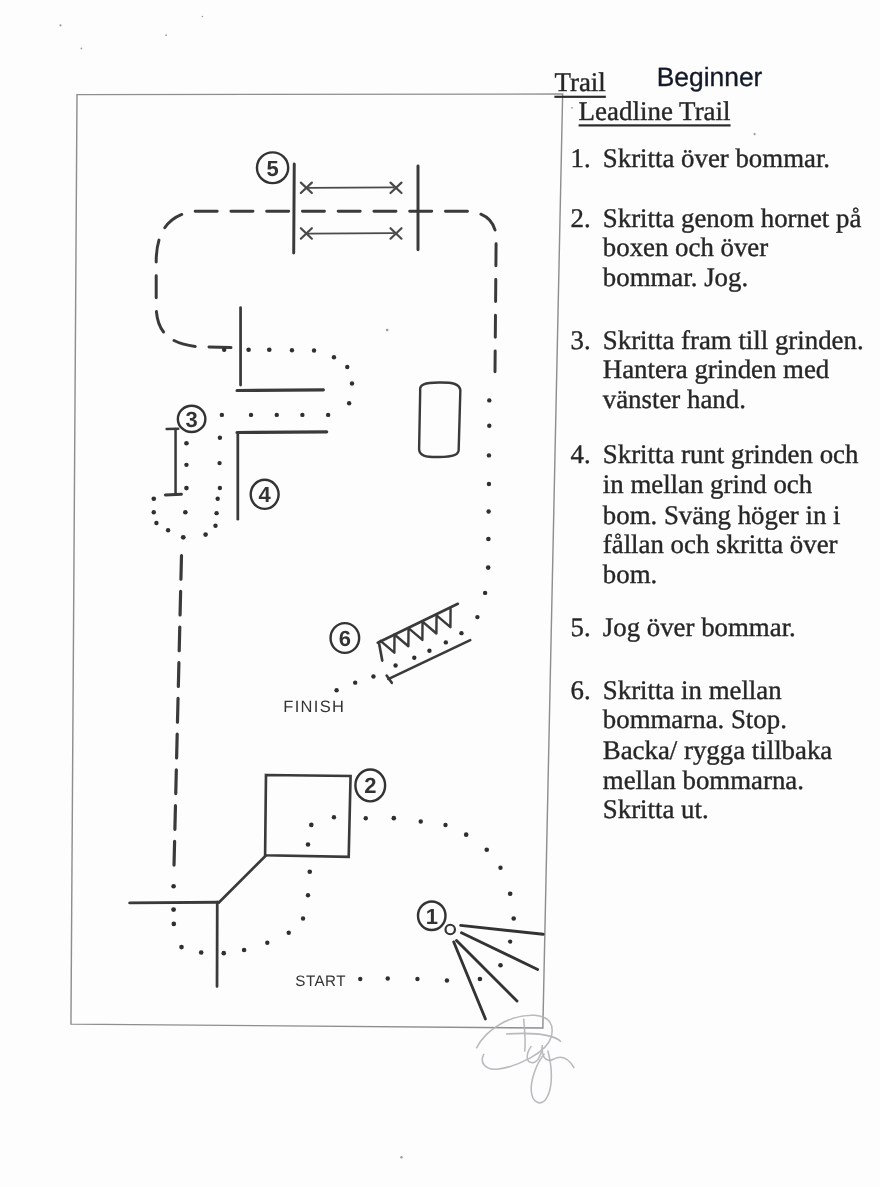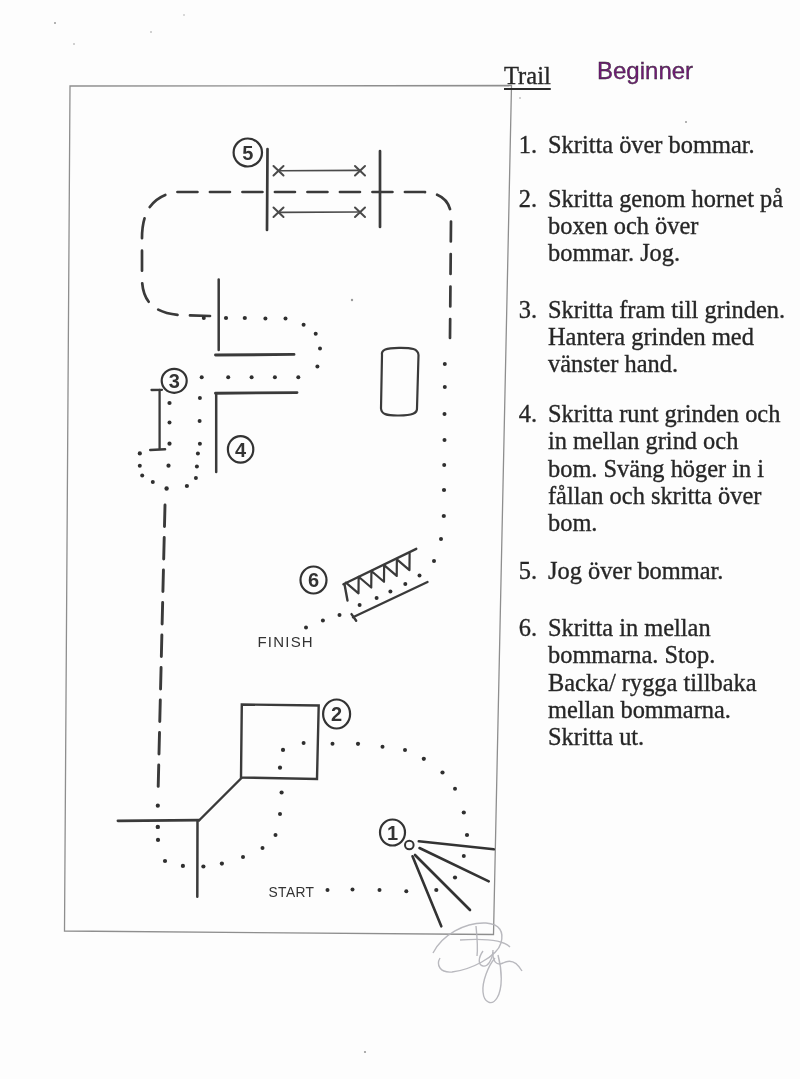--- a/index.html
+++ b/index.html
@@ -1,21 +1,21 @@
 <!DOCTYPE html>
 <html><head>
 <meta charset="utf-8">
 <style>
 html,body{margin:0;padding:0;background:#fdfdfd;}
 .page{position:relative;width:800px;height:1079px;overflow:hidden;
   font-family:"Liberation Serif",serif;color:#262626;}
 .svgwrap{position:absolute;left:0;top:0;}
 .hd{position:absolute;font-size:24.5px;line-height:27px;white-space:nowrap;-webkit-text-stroke:0.35px #2b2b2b;}
 .ul{text-decoration:underline;text-decoration-thickness:2px;text-underline-offset:3.5px;}
-.hand{font-family:"Liberation Sans",sans-serif;color:#701a75;text-align:center;}
+.hand{font-family:"Liberation Sans",sans-serif;color:#0f172a;text-align:center;}
 .item{position:absolute;left:513px;width:290px;font-size:24.4px;line-height:27.35px;-webkit-text-stroke:0.35px #2b2b2b;}
 .num{display:inline-block;width:24px;text-align:right;margin-right:11px;}
 </style>
 </head>
 <body>
 <div class="page">
 <svg class="svgwrap" width="800" height="1079" viewBox="0 0 800 1079" fill="none">
 
   <polygon points="70,86 511.5,85.5 493.5,934.5 64.5,931" stroke="#8e8e8e" stroke-width="1.3"></polygon>
 
@@ -206,20 +206,21 @@
     <path d="M 476,926 C 477,936 478,948 477,956"></path>
     <path d="M 460,940 C 490,938 505,942 510,947"></path>
     <path d="M 483,951 C 478,958 478,965 483,966 C 488,967 492,960 493,952"></path>
     <path d="M 493,950 C 492,962 497,966 503,963 C 512,958 518,964 522,971"></path>
     <path d="M 498,955 C 502,970 503,988 497,998 C 492,1006 484,1003 483,992 C 482,982 488,966 495,958"></path>
   </g>
 </svg>
 
 <div class="hd" style="left:504px; top:62px;"><span class="ul">Trail</span></div>
 <div class="hd hand" style="left:597px; top:57px; font-size:24px;">Beginner</div>
+<div class="hd" style="left:526px; top:88px;"><span class="ul">Leadline Trail</span></div>
 
 <div class="item" style="top:131px;"><span class="num">1.</span>Skritta över bommar.</div>
 <div class="item" style="top:184.5px;"><span class="num">2.</span>Skritta genom hornet på<br><span class="num"></span>boxen och över<br><span class="num"></span>bommar. Jog.</div>
 <div class="item" style="top:295.5px;"><span class="num">3.</span>Skritta fram till grinden.<br><span class="num"></span>Hantera grinden med<br><span class="num"></span>vänster hand.</div>
 <div class="item" style="top:400px;"><span class="num">4.</span>Skritta runt grinden och<br><span class="num"></span>in mellan grind och<br><span class="num"></span>bom. Sväng höger in i<br><span class="num"></span>fållan och skritta över<br><span class="num"></span>bom.</div>
 <div class="item" style="top:556.5px;"><span class="num">5.</span>Jog över bommar.</div>
 <div class="item" style="top:614px;"><span class="num">6.</span>Skritta in mellan<br><span class="num"></span>bommarna. Stop.<br><span class="num"></span>Backa/ rygga tillbaka<br><span class="num"></span>mellan bommarna.<br><span class="num"></span>Skritta ut.</div>
 </div>
 
 </body></html>

